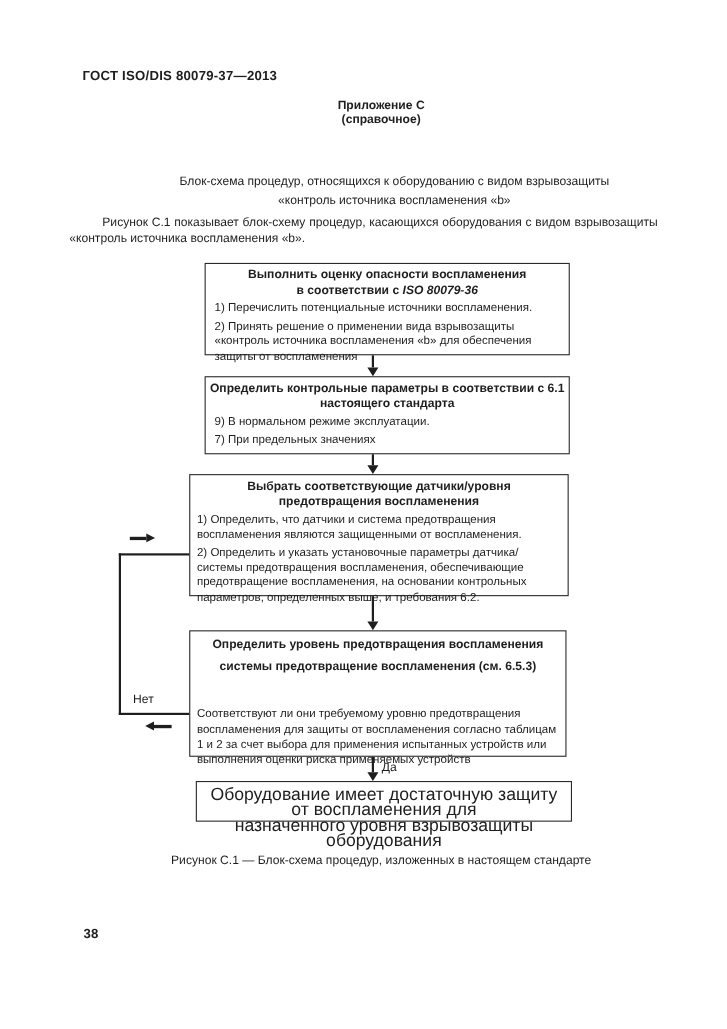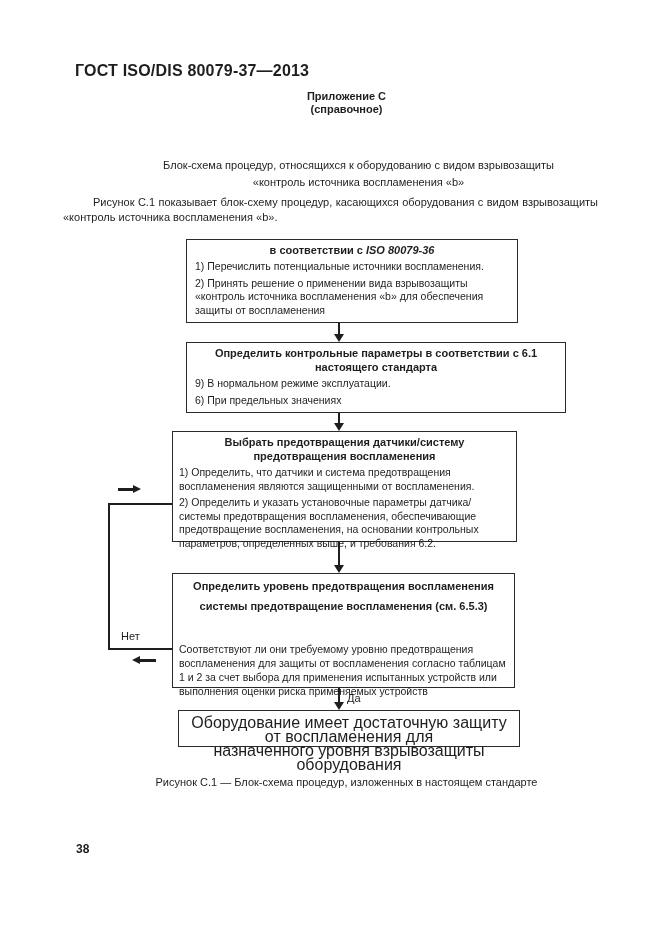--- a/index.html
+++ b/index.html
@@ -1,33 +1,33 @@
 <!DOCTYPE html>
 <html><head>
 <meta charset="utf-8">
 <style>
   html,body{margin:0;padding:0;background:#fff;}
   .page{position:relative;width:661px;height:935px;background:#ffffff;overflow:hidden;
         font-family:"Liberation Sans",sans-serif;color:#1e1e1e;}
 
-  .doc-header{position:absolute;left:75px;top:62px;font-size:16px;font-weight:bold;letter-spacing:.2px;}
+  .doc-header{position:absolute;left:75px;top:62px;font-size:12px;font-weight:bold;letter-spacing:.2px;}
 
   .centered{position:absolute;left:63px;width:567px;text-align:center;}
   .annex-label{top:90px;font-size:11px;font-weight:bold;}
   .annex-type{top:103px;font-size:11px;font-weight:bold;}
 
   .doc-title{top:145px;font-size:11px;font-weight:normal;line-height:17px;margin:12px;}
   .doc-title span{display:block;}
 
   .intro{position:absolute;left:63px;top:195px;width:535px;font-size:11px;line-height:14.5px;}
   .intro .l1{text-indent:30px;text-align:justify;text-align-last:justify;}
 
   .fbox{position:absolute;border:1.5px solid #2a2a2a;background:#fff;box-sizing:border-box;}
   .b1{left:186px;top:239px;width:332px;height:84px;}
-  .b2{left:186px;top:342px;width:380px;height:71px;}
+  .b2{left:186px;top:342px;width:332px;height:71px;}
   .b3{left:172px;top:431px;width:345px;height:111px;}
   .b4{left:172px;top:573px;width:343px;height:115px;}
   .b5{left:178px;top:710px;width:342px;height:37px;}
 
   .bx-title{font-size:11px;font-weight:bold;text-align:center;line-height:14px;}
   .bx-title .tline{display:block;}
   .b1 .bx-title,.b2 .bx-title,.b3 .bx-title{margin-top:3px;}
   .b4 .bx-title{margin-top:2px;line-height:20px;}
   .it{font-style:italic;}
 
@@ -83,42 +83,43 @@
     <span>«контроль источника воспламенения «b»</span>
   </h1>
 
   <div class="intro">
     <div class="l1">Рисунок С.1 показывает блок-схему процедур, касающихся оборудования с видом взрывозащиты</div>
     <div class="l2">«контроль источника воспламенения «b».</div>
   </div>
 
   <div class="fbox b1">
     <div class="bx-title">
+      <span class="tline">Выполнить оценку опасности воспламенения</span>
       <span class="tline"><span>в соответствии с </span><span class="it">ISO 80079-36</span></span>
     </div>
     <div class="bx-item">1) Перечислить потенциальные источники воспламенения.</div>
     <div class="bx-item">2) Принять решение о применении вида взрывозащиты «контроль источника воспламенения «b» для обеспечения защиты от воспламенения</div>
   </div>
 
   <div class="conn c1"></div>
 
   <div class="fbox b2">
     <div class="bx-title">
       <span class="tline">Определить контрольные параметры в соответствии с 6.1</span>
       <span class="tline">настоящего стандарта</span>
     </div>
     <div class="bx-item">9) В нормальном режиме эксплуатации.</div>
-    <div class="bx-item">6) При предельных значениях</div>
+    <div class="bx-item">7) При предельных значениях</div>
   </div>
 
   <div class="conn c2"></div>
 
   <div class="fbox b3">
     <div class="bx-title">
-      <span class="tline">Выбрать предотвращения датчики/систему</span>
+      <span class="tline">Выбрать соответствующие датчики/уровня</span>
       <span class="tline">предотвращения воспламенения</span>
     </div>
     <div class="bx-item">1) Определить, что датчики и система предотвращения воспламенения являются защищенными от воспламенения.</div>
     <div class="bx-item">2) Определить и указать установочные параметры датчика/системы предотвращения воспламенения, обеспечивающие предотвращение воспламенения, на основании контрольных параметров, определенных выше, и требования 6.2.</div>
   </div>
 
   <div class="conn c3"></div>
 
   <div class="fbox b4">
     <div class="bx-title">

